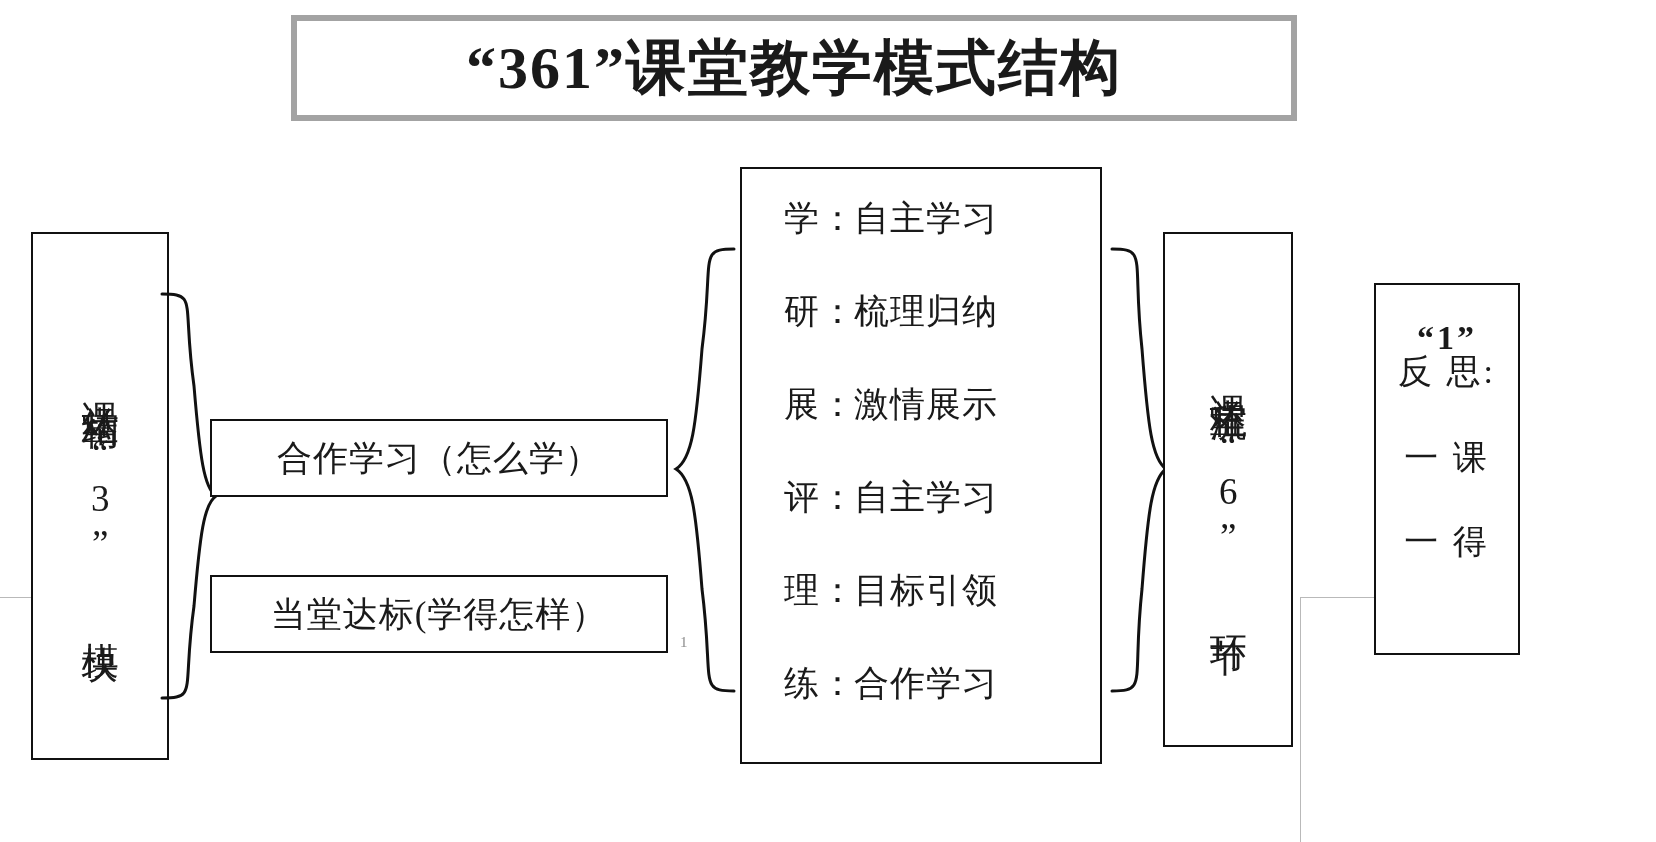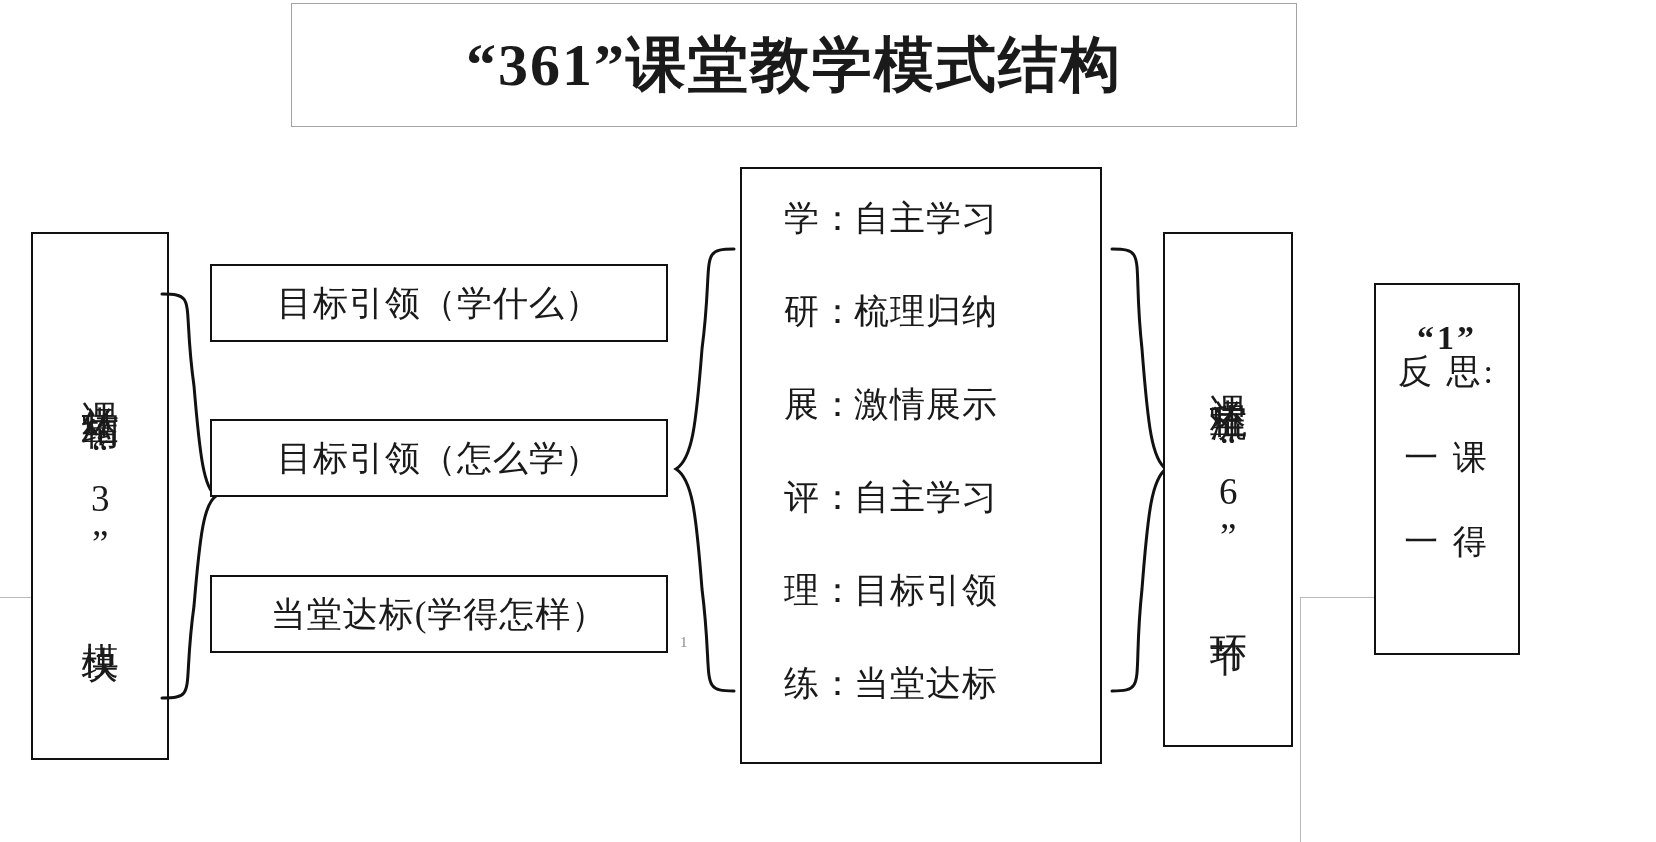--- a/index.html
+++ b/index.html
@@ -18,22 +18,22 @@
     border:2px solid #111;
     background:#fff;
     box-sizing:border-box;
     display:flex;
     align-items:center;
     justify-content:center;
   }
 
   
   #title-box{
-    left:291px;top:3px;width:1006px;height:124px;
-    border:1px solid #a3a3a3;
+    left:291px;top:15px;width:1006px;height:106px;
+    border:6px solid #a3a3a3;
   }
   #title-text{
     font-size:60px;
     font-weight:700;
     letter-spacing:2px;
     white-space:nowrap;
     line-height:1;
     font-family:"Liberation Serif","DejaVu Serif",serif;
   }
 
@@ -147,25 +147,22 @@
   </div>
 
   <div class="box" id="left-box">
     <span class="vert-text">课堂结构 “3” 模块</span>
   </div>
 
   <svg class="brace" id="brace-left" width="58" height="412" viewBox="0 0 58 412">
     <path d="M2 4 C38 4 22 10 34 96 C40 168 44 198 56 206 C44 214 40 244 34 316 C22 402 38 408 2 408" fill="none" stroke="#111" stroke-width="3" stroke-linecap="round"></path>
   </svg>
 
-  <div class="box module-box" id="module-0">
-    <span class="module-text">目标引领（学什么）</span>
-  </div>
   <div class="box module-box" id="module-1">
-    <span class="module-text">目标引领（怎么学）</span>
+    <span class="module-text">合作学习（怎么学）</span>
   </div>
   <div class="box module-box" id="module-2">
     <span class="module-text">当堂达标(学得怎样）</span>
   </div>
 
   <svg class="brace" id="brace-mid" width="66" height="450" viewBox="0 0 66 450">
     <path d="M62 4 C26 4 42 12 30 104 C24 182 20 214 4 224 C20 234 24 266 30 344 C42 438 26 446 62 446" fill="none" stroke="#111" stroke-width="3" stroke-linecap="round"></path>
   </svg>
 
   <div id="page-number">1</div>
@@ -186,21 +183,21 @@
     <div class="step-row">
       <span class="step-key">评：</span>
       <span class="step-val">自主学习</span>
     </div>
     <div class="step-row">
       <span class="step-key">理：</span>
       <span class="step-val">目标引领</span>
     </div>
     <div class="step-row">
       <span class="step-key">练：</span>
-      <span class="step-val">当堂达标</span>
+      <span class="step-val">合作学习</span>
     </div>
   </div>
 
   <svg class="brace" id="brace-right" width="62" height="450" viewBox="0 0 62 450">
     <path d="M4 4 C40 4 24 12 34 104 C40 182 44 214 58 224 C44 234 40 266 34 344 C24 438 40 446 4 446" fill="none" stroke="#111" stroke-width="3" stroke-linecap="round"></path>
   </svg>
 
   <div class="box" id="right-box">
     <span class="vert-text">课堂流程 “6” 环节</span>
   </div>

